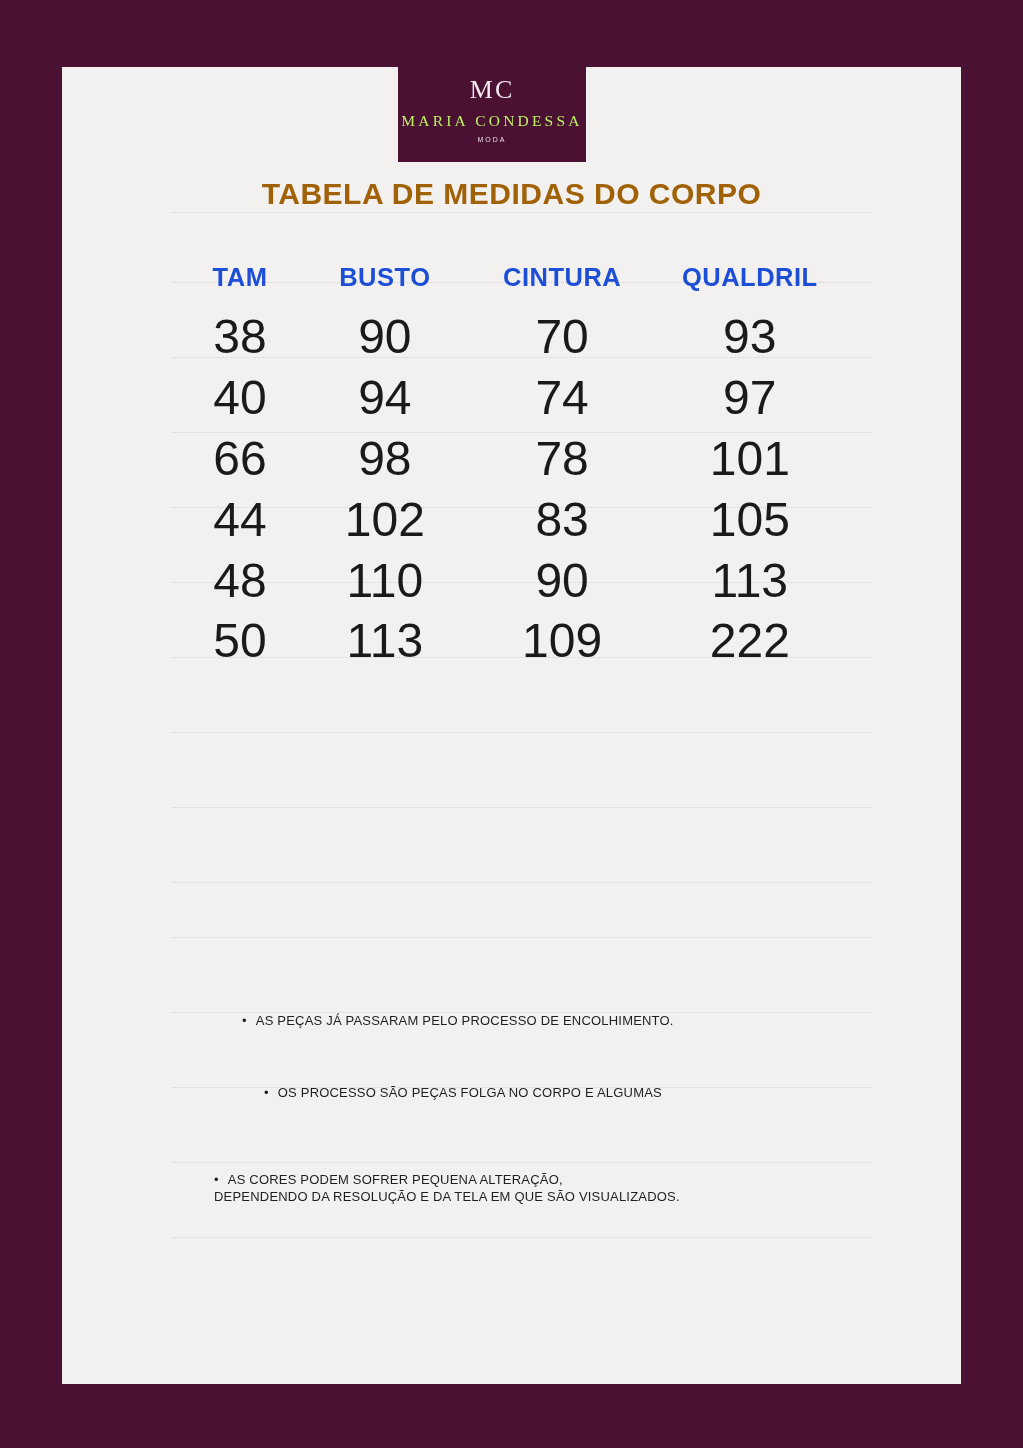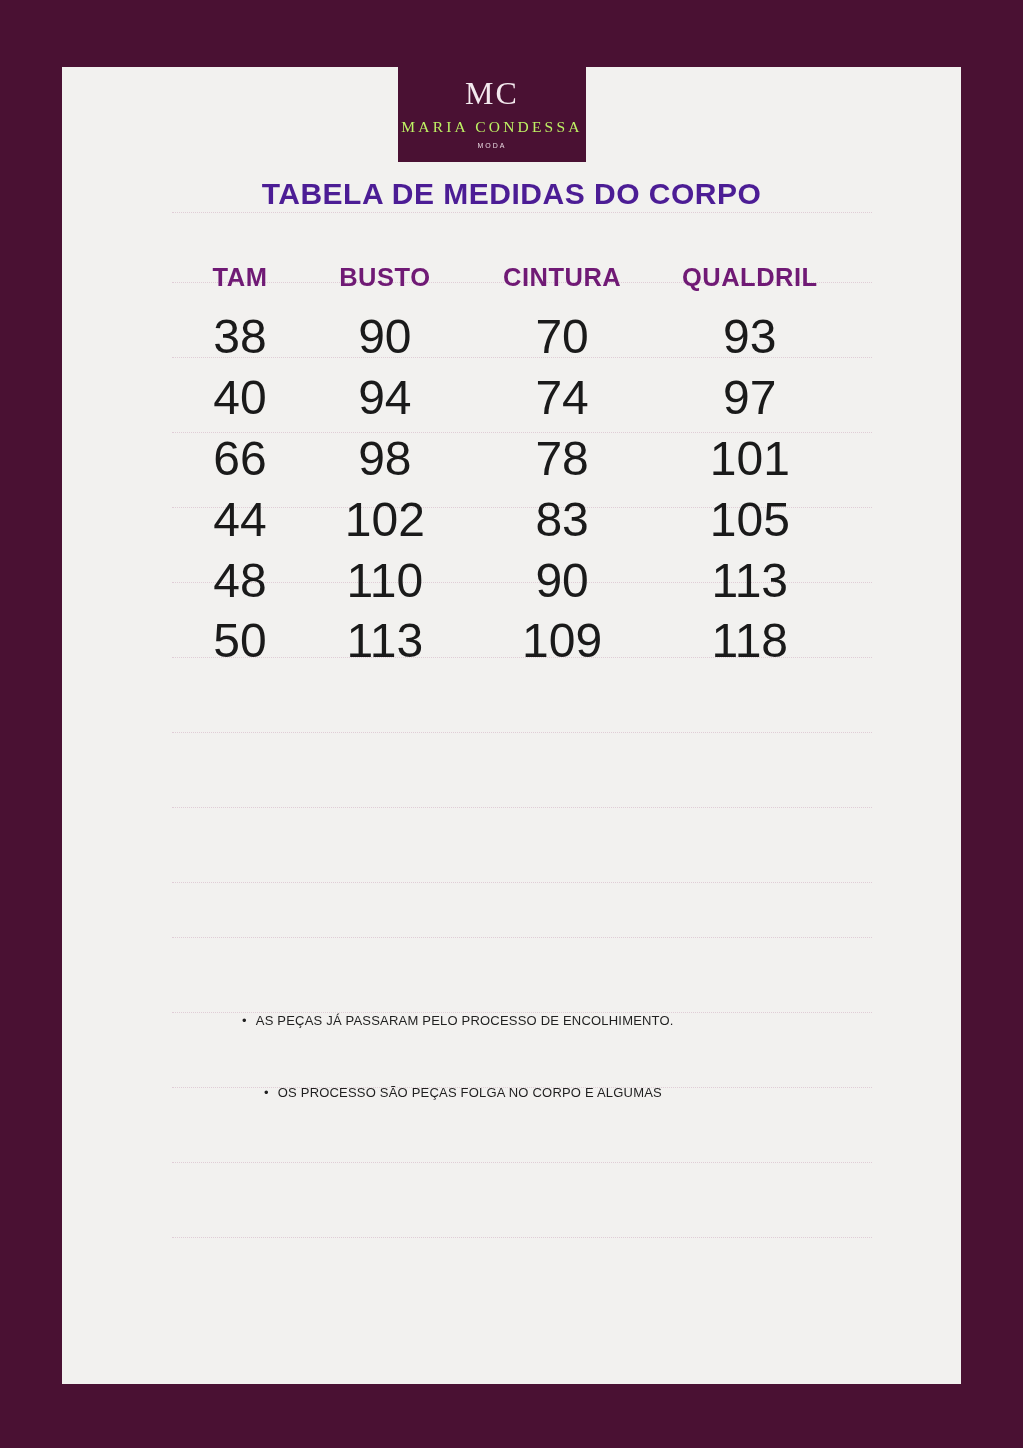--- a/index.html
+++ b/index.html
@@ -55,21 +55,21 @@
   }
   .logo-mark {
     margin-top: 10px;
     font-family: "Liberation Serif", serif;
     font-size: 13px;
     letter-spacing: 1px;
     line-height: 1;
     color: #f3e9ee;
   }
   .logo-mark .mc {
-    font-size: 32px;
+    font-size: 26px;
     letter-spacing: 2px;
   }
   .logo-name {
     font-family: "Liberation Serif", serif;
     font-size: 15.5px;
     letter-spacing: 3.2px;
     margin-top: 9px;
     color: #bef264;
   }
   .logo-sub {
@@ -80,34 +80,34 @@
     color: #e8d8e0;
   }
   .title {
     position: absolute;
     left: 0;
     top: 110px;
     width: 899px;
     text-align: center;
     font-size: 30px;
     font-weight: bold;
-    color: #4c1d95;
+    color: #a16207;
     letter-spacing: 0.5px;
   }
   table.sizes {
     position: absolute;
     left: 118px;
     top: 195px;
     width: 665px;
     border-collapse: collapse;
   }
   table.sizes th {
     font-size: 25.5px;
     font-weight: bold;
-    color: #701a75;
+    color: #1d4ed8;
     padding-bottom: 16px;
     letter-spacing: 0.5px;
     text-align: center;
   }
   table.sizes td {
     font-size: 48px;
     color: #1a1a1a;
     text-align: center;
     padding: 4px 0 6px 0;
     font-weight: normal;
@@ -211,28 +211,32 @@
         <tr>
           <td>48</td>
           <td>110</td>
           <td>90</td>
           <td>113</td>
         </tr>
         <tr>
           <td>50</td>
           <td>113</td>
           <td>109</td>
-          <td>118</td>
+          <td>222</td>
         </tr>
       </tbody>
     </table>
 
     <div class="notes">
       <div class="note note-1">
         <span class="bullet">•</span><span>AS PEÇAS JÁ PASSARAM PELO PROCESSO DE ENCOLHIMENTO.</span>
       </div>
       <div class="note note-2">
         <span class="bullet">•</span><span>OS PROCESSO SÃO PEÇAS FOLGA NO CORPO E ALGUMAS</span>
       </div>
+      <div class="note note-3">
+        <span class="bullet">•</span><span>AS CORES PODEM SOFRER PEQUENA  ALTERAÇÃO,
+DEPENDENDO DA RESOLUÇÃO E DA TELA EM QUE SÃO VISUALIZADOS.</span>
+      </div>
     </div>
 
   </div>
 </div>
 
 </body></html>

